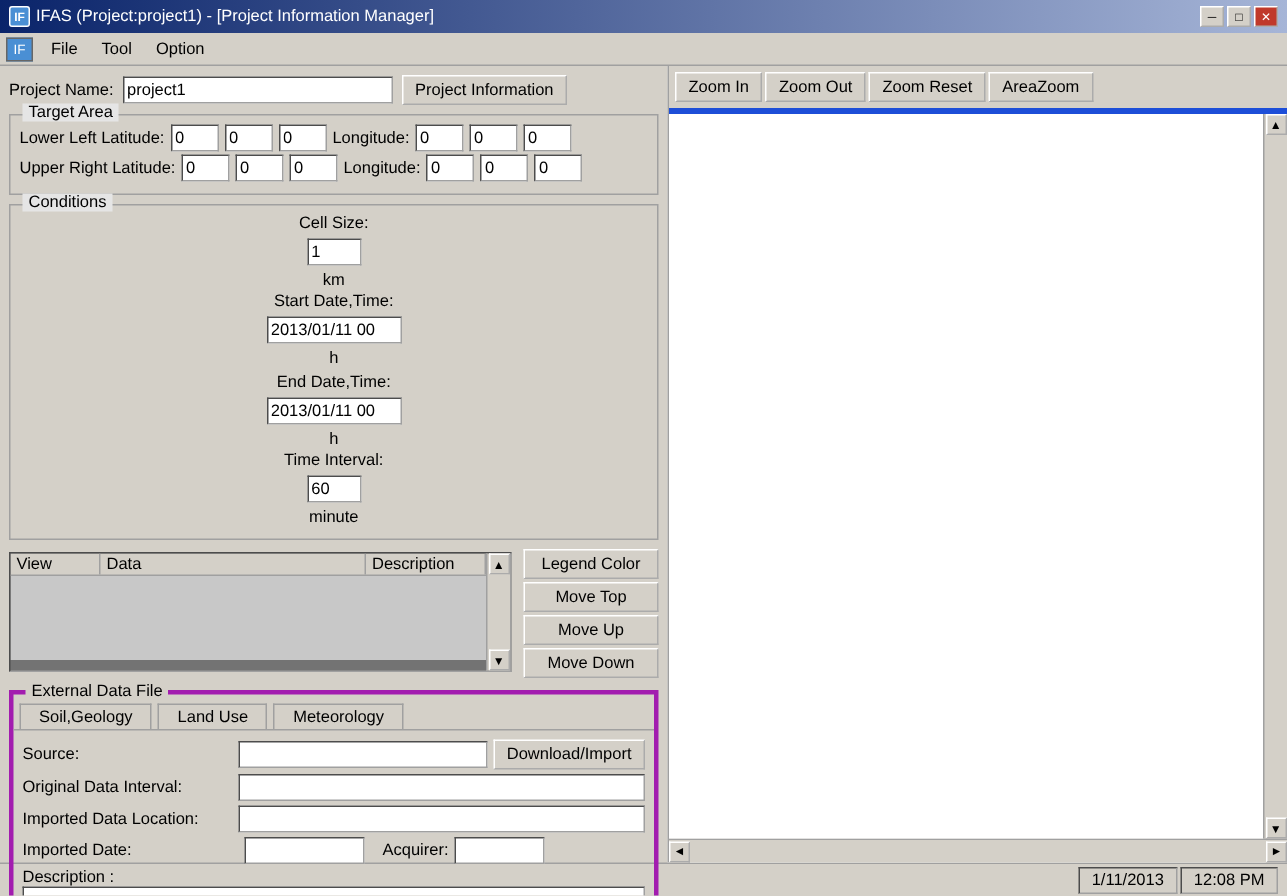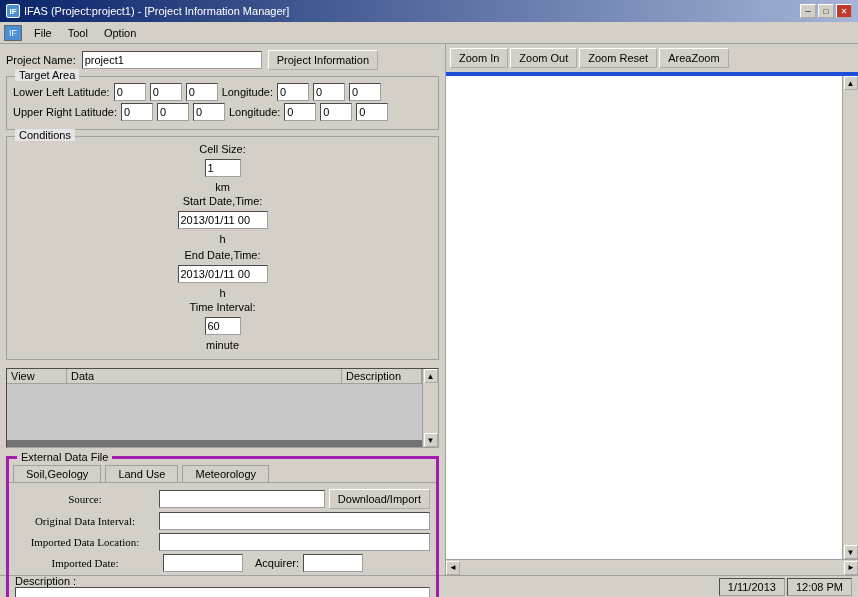--- a/index.html
+++ b/index.html
@@ -201,25 +201,24 @@
     .tab-content {
       padding: 6px;
       border-top: 1px solid #a0a0a0;
     }
     .field-row {
       display: flex;
       align-items: center;
       margin-bottom: 3px;
     }
     .field-label {
-      text-align: center;
+      text-align: left;
       width: 140px;
       margin-right: 4px;
       font-size: 11px;
-      font-family: Liberation Serif, serif;
     }
     .field-input {
       flex: 1;
       height: 18px;
     }
     .download-btn { margin-left: 4px; }
     .acquirer-row {
       display: flex;
       align-items: center;
       gap: 4px;
@@ -373,20 +372,26 @@
             <div class="table-header-cell" style="width:80px;">Description</div>
           </div>
           <div class="table-body" style="height:56px;background:#c8c8c8;"></div>
         </div>
         <div class="table-scroll">
           <div class="scroll-arrow">▲</div>
           <div style="flex:1;background:#d4d0c8;width:14px;"></div>
           <div class="scroll-arrow">▼</div>
         </div>
       </div>
+      <div class="layer-controls">
+        <button class="btn">Legend Color</button>
+        <button class="btn">Move Top</button>
+        <button class="btn">Move Up</button>
+        <button class="btn">Move Down</button>
+      </div>
     </div>
 
     <div class="external-data-area" style="margin-top:4px;flex:1;min-height:160px;">
       <span class="external-data-title">External Data File</span>
 
       <div style="display:flex;padding:6px 4px 0 4px;gap:2px;">
         <div class="tab">Soil,Geology</div>
         <div class="tab">Land Use</div>
         <div class="tab">Meteorology</div>
       </div>

